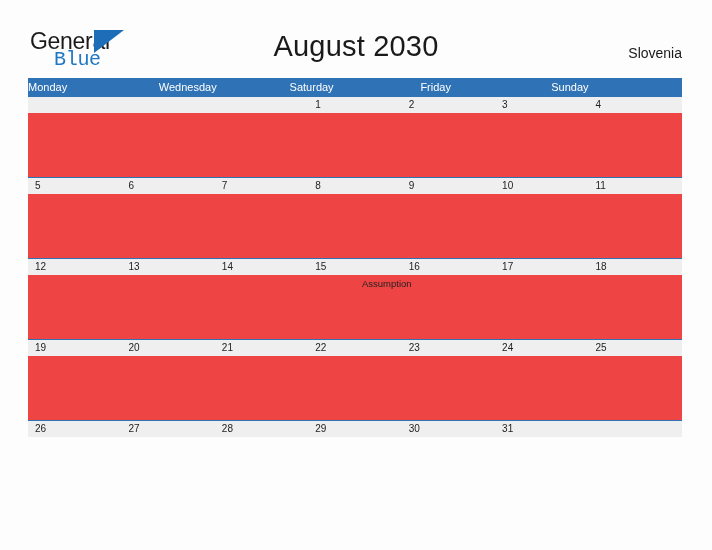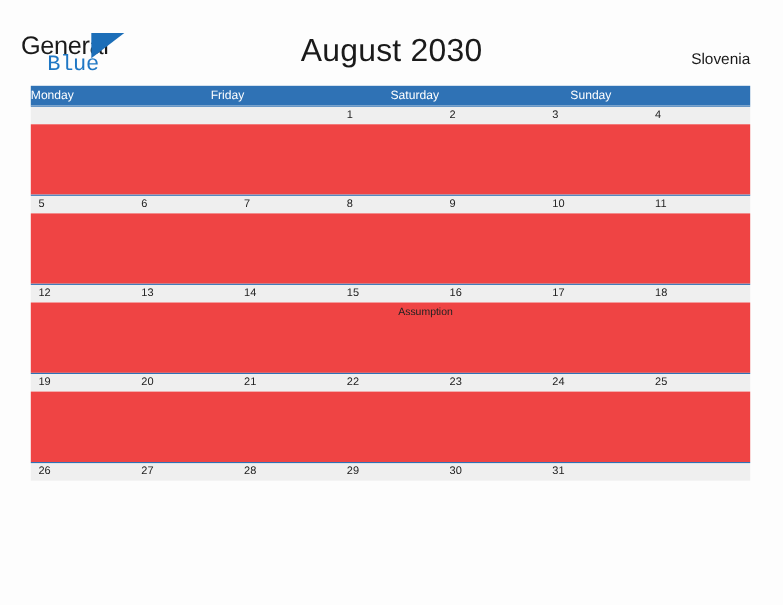--- a/index.html
+++ b/index.html
@@ -21,21 +21,21 @@
   }
 
   
   .header {
     position: relative;
     height: 78px;
   }
 
   .logo {
     position: absolute;
-    left: 19px;
+    left: 30px;
     top: 28px;
     width: 170px;
     height: 44px;
     user-select: none;
   }
   .logo-general {
     position: absolute;
     left: 0;
     top: 0;
     font-size: 23px;
@@ -157,22 +157,23 @@
     <h1 class="cal-title">August 2030</h1>
 
     <div class="region">Slovenia</div>
 
   </div>
 
   <div class="cal">
 
     <div class="weekdays">
       <div class="weekday">Monday</div>
+      <div class="weekday">Wednesday</div>
+      <div class="weekday">Saturday</div>
       <div class="weekday">Friday</div>
-      <div class="weekday">Saturday</div>
       <div class="weekday">Sunday</div>
     </div>
 
     <div class="week">
       <div class="datestrip">
         <div class="daynum"></div>
         <div class="daynum"></div>
         <div class="daynum"></div>
         <div class="daynum">1</div>
         <div class="daynum">2</div>

